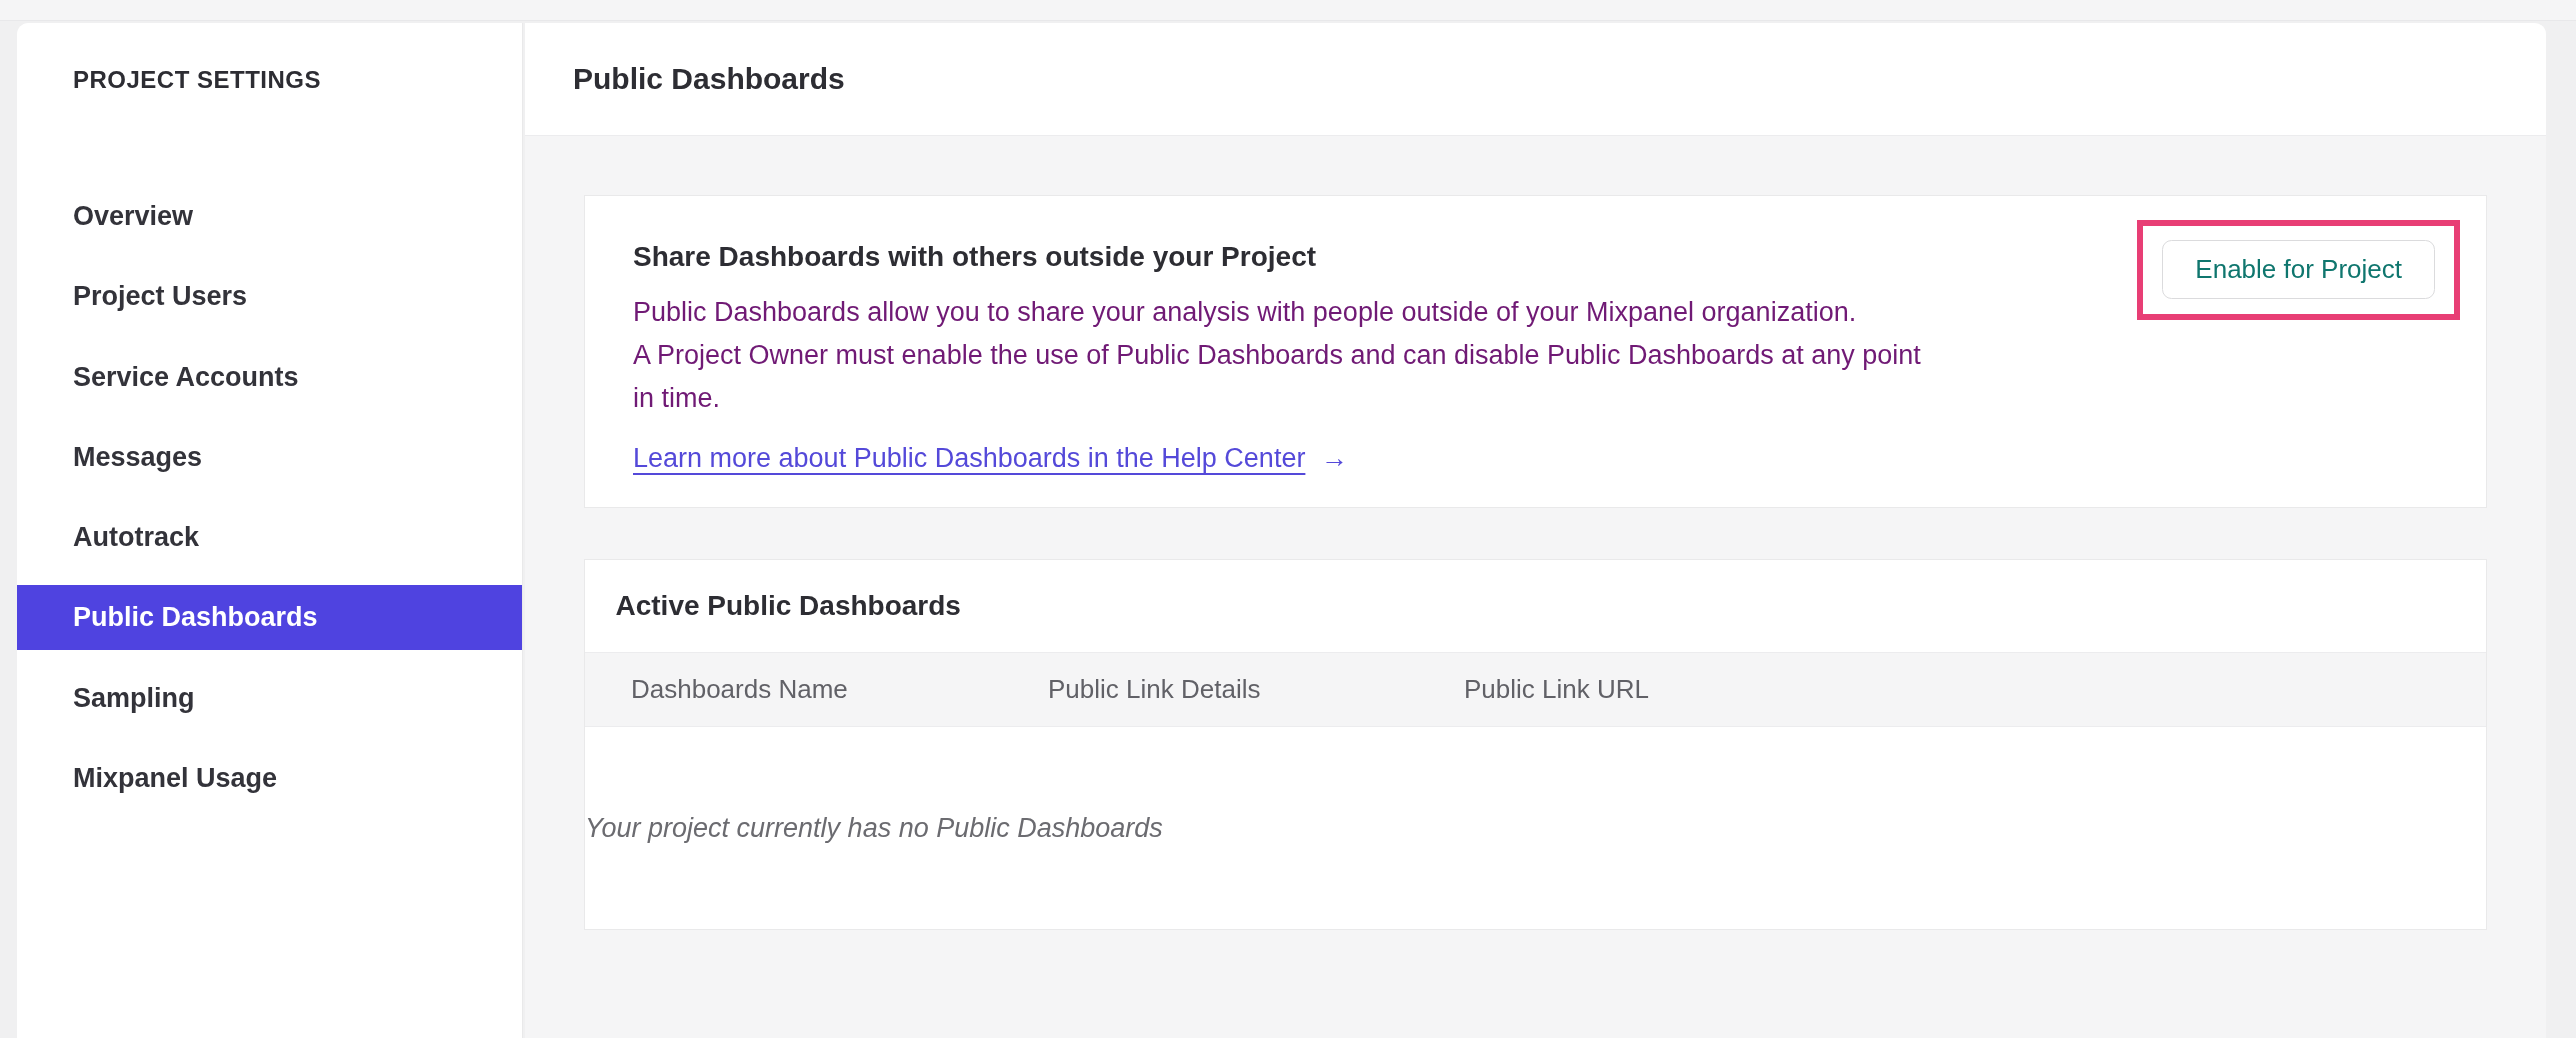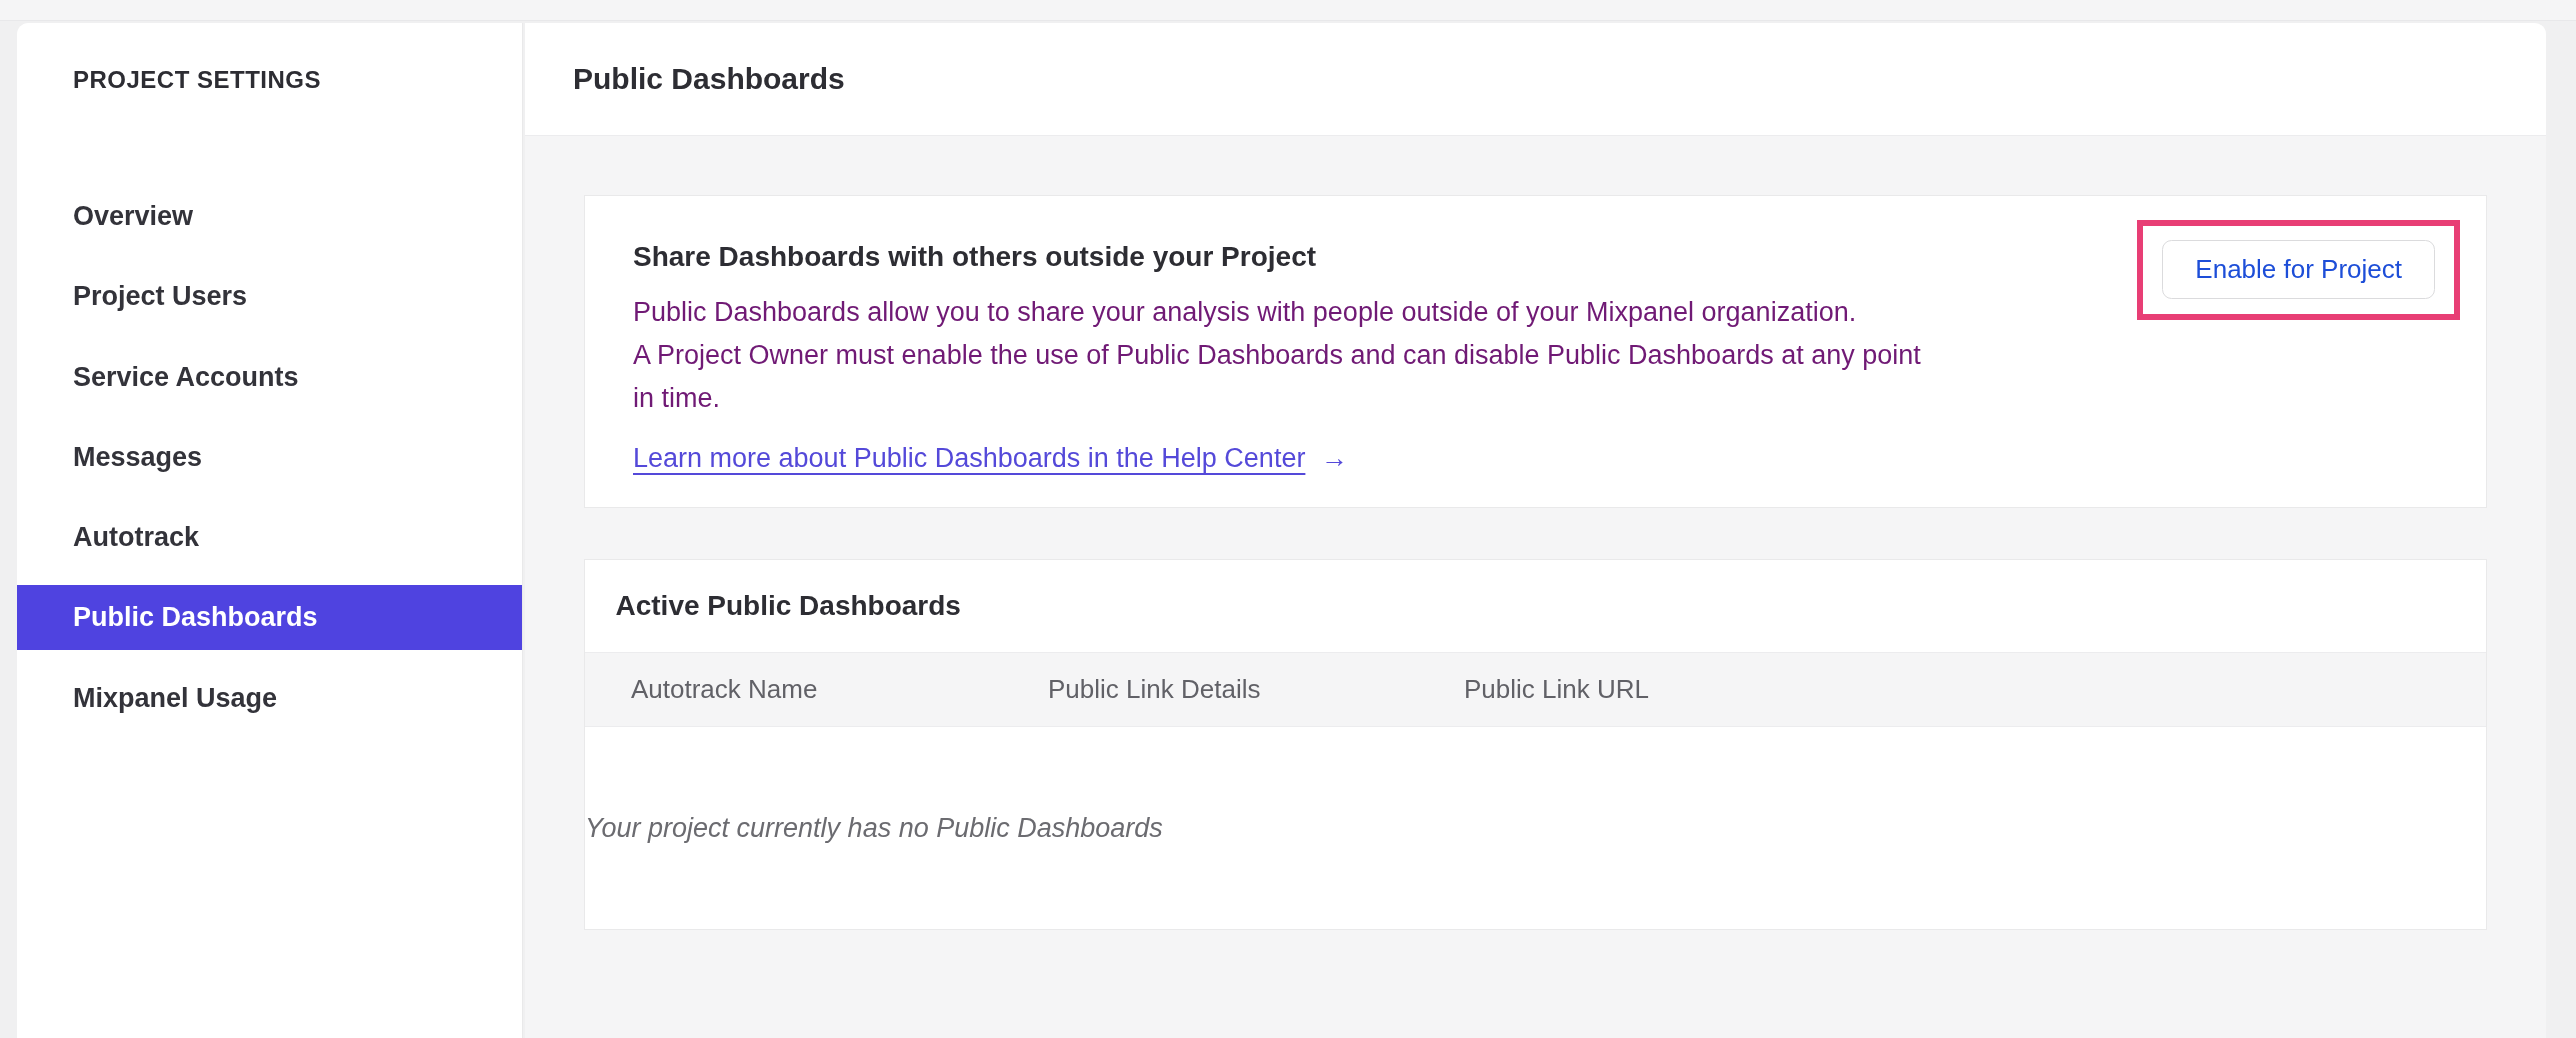--- a/index.html
+++ b/index.html
@@ -75,21 +75,21 @@
 
   .enable-highlight {
     position:absolute; top:24px; right:26px;
     border:6.7px solid #e83e75; padding:14.3px 19px;
     background:transparent;
   }
   .enable-btn {
     height:59px; padding:0 32px;
     background:#ffffff; border:1.9px solid #dbdbdd; border-radius:9.5px;
     font-family:"Liberation Sans", sans-serif;
-    font-size:26px; font-weight:500; color:#1d4ed8;
+    font-size:26px; font-weight:500; color:#0f766e;
     display:flex; align-items:center; justify-content:center;
     cursor:pointer; white-space:nowrap;
   }
 
   
   .active-card { top:423px; height:371px; display:flex; flex-direction:column; }
   .active-title-row {
     height:93px; flex:0 0 auto;
     display:flex; align-items:center; padding-left:30.5px;
     border-bottom:1.9px solid #ececee;
@@ -116,20 +116,21 @@
 
 <nav class="sidebar">
   <div class="sidebar-title">PROJECT SETTINGS</div>
   <ul class="nav">
     <li class="nav-item">Overview</li>
     <li class="nav-item">Project Users</li>
     <li class="nav-item">Service Accounts</li>
     <li class="nav-item">Messages</li>
     <li class="nav-item">Autotrack</li>
     <li class="nav-item selected">Public Dashboards</li>
+    <li class="nav-item">Sampling</li>
     <li class="nav-item">Mixpanel Usage</li>
   </ul>
 </nav>
 
 <main class="main">
   <header class="main-header">
     <h1 class="page-title">Public Dashboards</h1>
   </header>
 
   <div class="main-body">
@@ -148,21 +149,21 @@
       <div class="enable-highlight">
         <button class="enable-btn">Enable for Project</button>
       </div>
     </section>
 
     <section class="card active-card">
       <div class="active-title-row">
         <h2 class="active-title">Active Public Dashboards</h2>
       </div>
       <div class="table-header">
-        <div class="th-1">Autotrack Name</div>
+        <div class="th-1">Dashboards Name</div>
         <div class="th-2">Public Link Details</div>
         <div class="th-3">Public Link URL</div>
       </div>
       <div class="empty-row">
         <span class="empty-text">Your project currently has no Public Dashboards</span>
       </div>
     </section>
 
   </div>
 </main>

